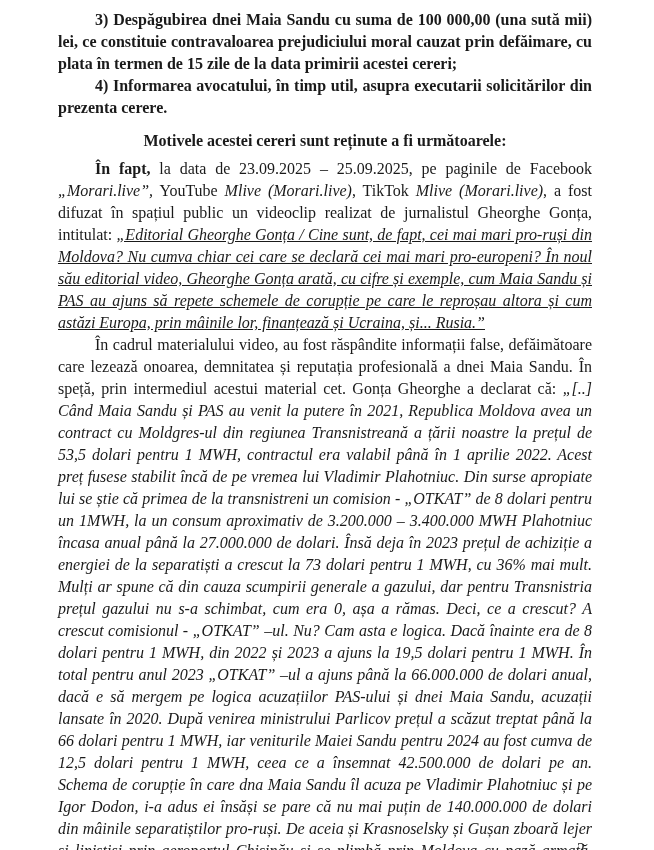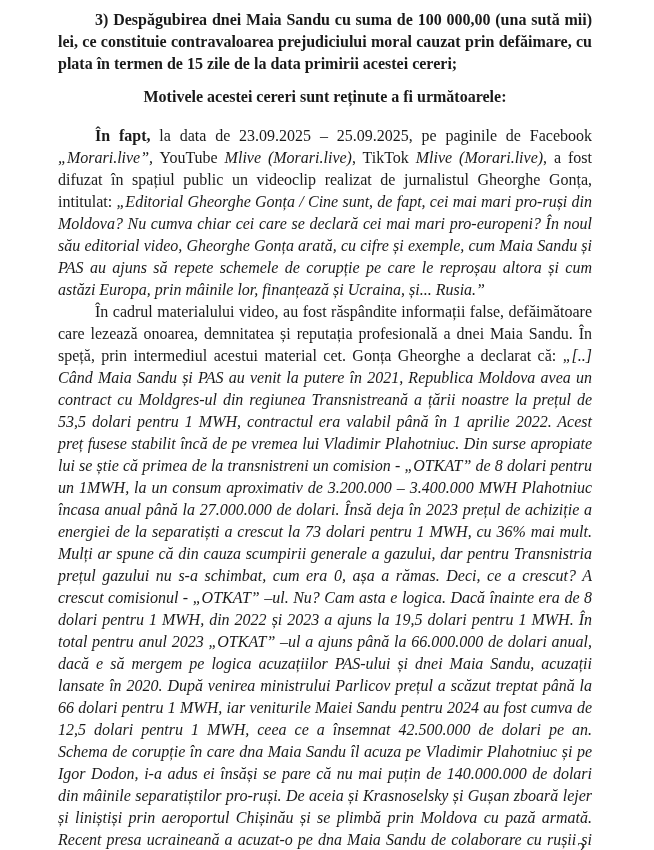--- a/index.html
+++ b/index.html
@@ -31,38 +31,39 @@
     text-align: justify;
     text-indent: 37px;
   }
   .content p.item {
     font-weight: bold;
   }
   .content p.heading {
     text-align: center;
     text-indent: 0;
     font-weight: bold;
-    margin: 11px 0 17px 0;
+    margin: 11px 0 6px 0;
   }
   .b { font-weight: bold; }
   .i { font-style: italic; margin-top: 8px; }
-  .u { }
+  .u { text-decoration: underline; }
   .page-number {
     position: absolute;
     left: 577px;
     top: 838px;
     font-size: 16px;
     line-height: 22px;
     color: #1a1a1a;
   }
 </style>
 </head>
 <body>
 
 <div class="page">
   <div class="content">
       <p class="item"><span class="b">3) Despăgubirea dnei Maia Sandu cu suma de 100 000,00 (una sută mii) lei, ce constituie contravaloarea prejudiciului moral cauzat prin defăimare, cu plata în termen de 15 zile de la data primirii acestei cereri;</span></p>
+      <p class="item"><span class="b">4) Informarea avocatului, în timp util, asupra executarii solicitărilor din prezenta cerere.</span></p>
       <p class="heading"><span class="b">Motivele acestei cereri sunt reținute a fi următoarele:</span></p>
       <p class="body"><span class="b">În fapt,</span><span> la data de 23.09.2025 – 25.09.2025, pe paginile de Facebook </span><span class="i">„Morari.live”,</span><span> YouTube </span><span class="i">Mlive (Morari.live)</span><span>, TikTok </span><span class="i">Mlive (Morari.live)</span><span>, a fost difuzat în spațiul public un videoclip realizat de jurnalistul Gheorghe Gonța, intitulat: </span><span class="i u">„Editorial Gheorghe Gonța / Cine sunt, de fapt, cei mai mari pro-ruși din Moldova? Nu cumva chiar cei care se declară cei mai mari pro-europeni? În noul său editorial video, Gheorghe Gonța arată, cu cifre și exemple, cum Maia Sandu și PAS au ajuns să repete schemele de corupție pe care le reproșau altora și cum astăzi Europa, prin mâinile lor, finanțează și Ucraina, și... Rusia.”</span></p>
       <p class="body"><span>În cadrul materialului video, au fost răspândite informații false, defăimătoare care lezează onoarea, demnitatea și reputația profesională a dnei Maia Sandu. În speță, prin intermediul acestui material cet. Gonța Gheorghe a declarat că: </span><span class="i">„[..] Când Maia Sandu și PAS au venit la putere în 2021, Republica Moldova avea un contract cu Moldgres-ul din regiunea Transnistreană a țării noastre la prețul de 53,5 dolari pentru 1 MWH, contractul era valabil până în 1 aprilie 2022. Acest preț fusese stabilit încă de pe vremea lui Vladimir Plahotniuc. Din surse apropiate lui se știe că primea de la transnistreni un comision - „OTKAT” de 8 dolari pentru un 1MWH, la un consum aproximativ de 3.200.000 – 3.400.000 MWH Plahotniuc încasa anual până la 27.000.000 de dolari. Însă deja în 2023 prețul de achiziție a energiei de la separatiști a crescut la 73 dolari pentru 1 MWH, cu 36% mai mult. Mulți ar spune că din cauza scumpirii generale a gazului, dar pentru Transnistria prețul gazului nu s-a schimbat, cum era 0, așa a rămas. Deci, ce a crescut? A crescut comisionul - „OTKAT” –ul. Nu? Cam asta e logica. Dacă înainte era de 8 dolari pentru 1 MWH, din 2022 și 2023 a ajuns la 19,5 dolari pentru 1 MWH. În total pentru anul 2023 „OTKAT” –ul a ajuns până la 66.000.000 de dolari anual, dacă e să mergem pe logica acuzațiilor PAS-ului și dnei Maia Sandu, acuzații lansate în 2020. După venirea ministrului Parlicov prețul a scăzut treptat până la 66 dolari pentru 1 MWH, iar veniturile Maiei Sandu pentru 2024 au fost cumva de 12,5 dolari pentru 1 MWH, ceea ce a însemnat 42.500.000 de dolari pe an. Schema de corupție în care dna Maia Sandu îl acuza pe Vladimir Plahotniuc și pe Igor Dodon, i-a adus ei însăși se pare că nu mai puțin de 140.000.000 de dolari din mâinile separatiștilor pro-ruși. De aceia și Krasnoselsky și Gușan zboară lejer și liniștiși prin aeroportul Chișinău și se plimbă prin Moldova cu pază armată. Recent presa ucraineană a acuzat-o pe dna Maia Sandu de colaborare cu rușii și cu Transnistria. Ucrainenii nu înțeleg cum a fost posibil ca ei să închidă gazul pentru regiunea transnistreană a țării noastre, regiunea să rămână în întuneric și frig, să fie oprite toate întreprinderile și instituțiile, iar regimul banditesc al separatiștilor sprijinit de Kremlin trebuia să cadă în câteva săptămâni. Și deodată dna Maia Sandu le-a venit în ajutor și nu doar că avenit, dar încă le-a dat și 20 de milioane de EURO sub formă de grant din parte fraților din Uniunea Europeană. Ucrainenii nu pot înțelege de ce în spatele lor există un avanpost pro-rusesc cu trupe rusești care le abate de pe front 15-20 de mii de soldați, iar dna Maia Sandu</span></p>
     </div>
   <div class="page-number">2</div>
 </div>
 
 </body></html>

